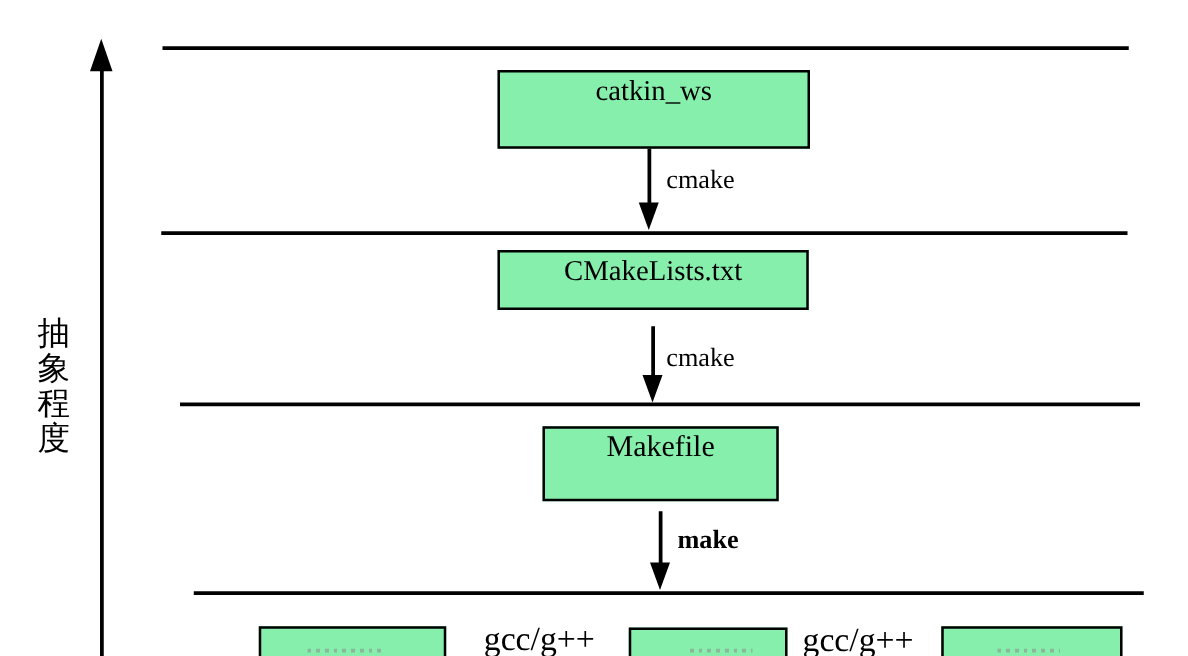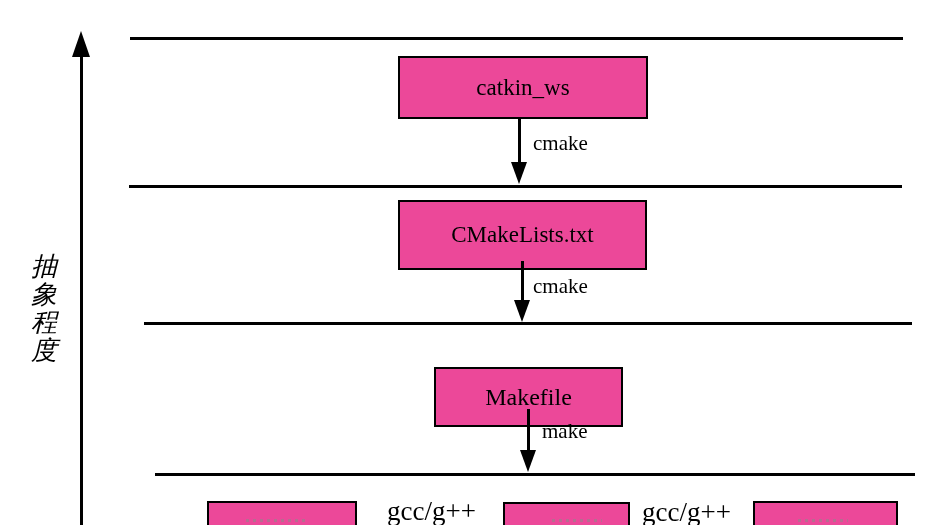--- a/index.html
+++ b/index.html
@@ -27,50 +27,47 @@
     border-left: 9px solid transparent;
     border-right: 9px solid transparent;
     border-bottom: 26px solid #000;
   }
   .axis-label {
     position: absolute;
     left: 30px; top: 253px;
     width: 28px;
     font-size: 26px;
     line-height: 28px;
-    text-align: center;
     word-break: break-all;
     letter-spacing: 0;
-    font-style: italic;
   }
 
   
   .hline { position: absolute; height: 3px; background: #000; }
   .hline.l1 { left: 130px; top: 37px;  width: 773px; }
   .hline.l2 { left: 129px; top: 185px; width: 773px; }
   .hline.l3 { left: 144px; top: 322px; width: 768px; }
   .hline.l4 { left: 155px; top: 473px; width: 760px; }
 
   
   .box {
     position: absolute;
     border: 2px solid #000;
-    background: #ec4899;
+    background: #86efac;
     box-sizing: border-box;
     display: flex;
     flex-direction: row;
-    align-items: center;
     justify-content: center;
     font-size: 23px;
     line-height: 30px;
     text-align: center;
   }
   .box.catkin-ws   { left: 398px; top: 56px;  width: 250px; height: 63px; }
-  .box.cmakelists  { left: 398px; top: 200px; width: 249px; height: 70px; }
-  .box.makefile    { left: 434px; top: 367px; width: 189px; height: 60px; font-size: 24px; }
+  .box.cmakelists  { left: 398px; top: 200px; width: 249px; height: 48px; }
+  .box.makefile    { left: 434px; top: 341px; width: 189px; height: 60px; font-size: 24px; }
   .box.bottom-a    { left: 207px; top: 501px; width: 150px; height: 58px; }
   .box.bottom-b    { left: 503px; top: 502px; width: 127px; height: 57px; }
   .box.bottom-c    { left: 753px; top: 501px; width: 145px; height: 58px; }
 
   
   .tmarks {
     position: absolute;
     height: 3px;
     background: repeating-linear-gradient(90deg, #8a8a8a 0 3px, transparent 3px 7px);
     opacity: 0.55;
@@ -96,21 +93,21 @@
   .a3-head  { left: 520px; top: 450px; }
 
   .arrow-label {
     position: absolute;
     font-size: 21px;
     line-height: 24px;
     white-space: nowrap;
   }
   .lbl-catkin { left: 533px; top: 131px; }
   .lbl-cmake  { left: 533px; top: 274px; }
-  .lbl-make   { left: 542px; top: 419px; }
+  .lbl-make   { left: 542px; top: 419px; font-weight: bold; }
 
   .compiler-label {
     position: absolute;
     font-size: 27px;
     line-height: 24px;
     white-space: nowrap;
   }
   .comp-1 { left: 387px; top: 499px; }
   .comp-2 { left: 642px; top: 500px; }
 </style>

